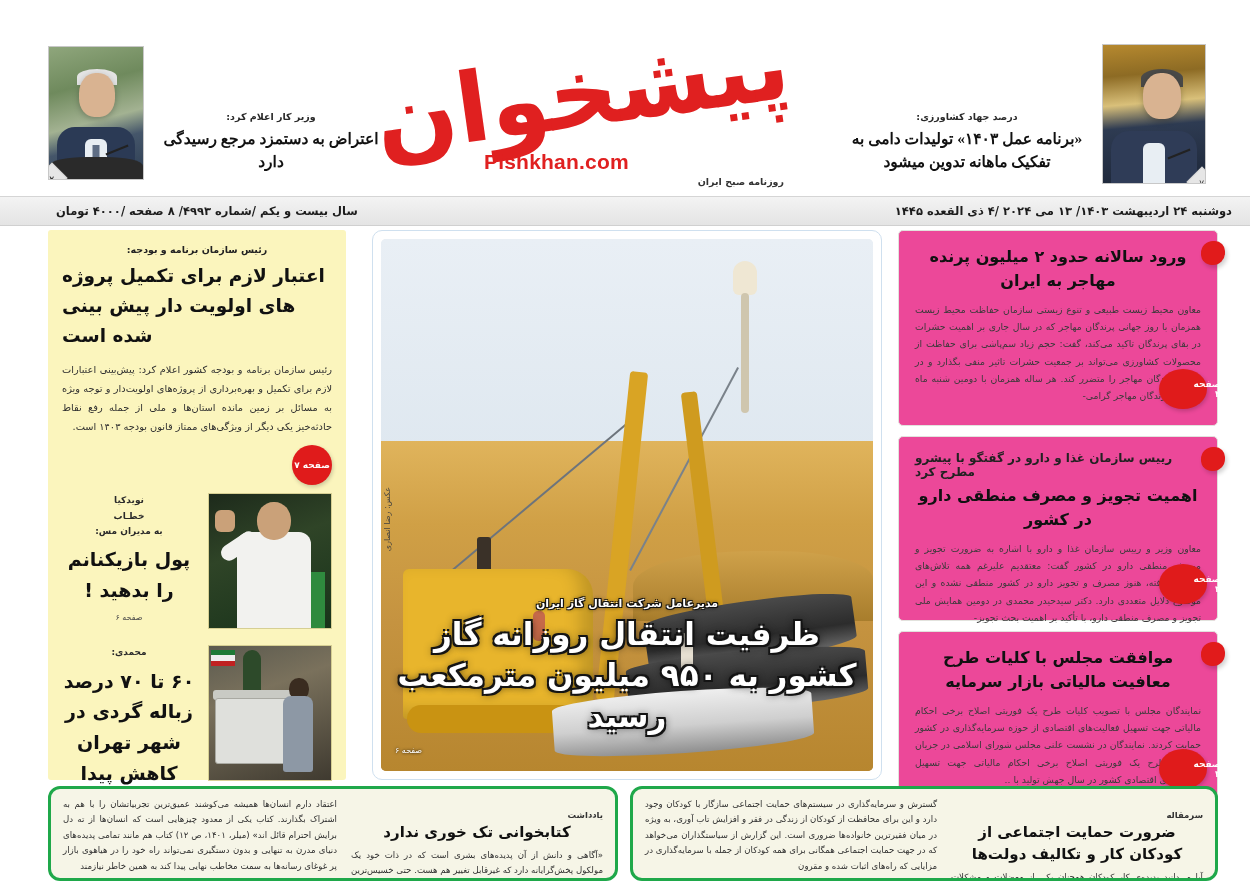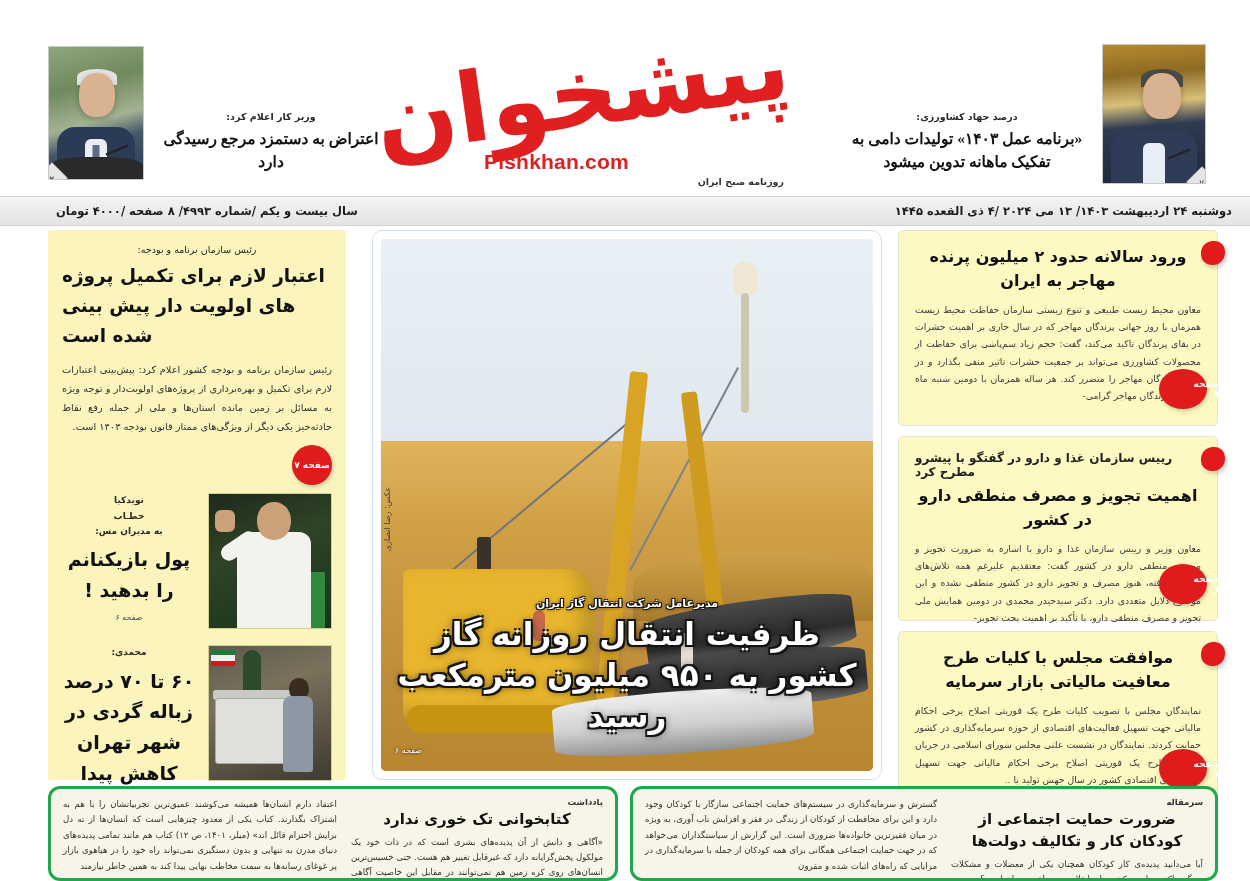--- a/index.html
+++ b/index.html
@@ -88,21 +88,21 @@
   .datebar .dr { position:absolute; left:56px; top:7px; font-size:11.5px; font-weight:700; color:#1c1c1c; }
 
   
   .body-row { position:absolute; left:0; top:230px; width:1250px; height:552px; }
 
   
   .col-right {
     position:absolute; right:32px; top:0; width:320px; height:550px;
   }
   .card {
-    background:#fef9c3; border:1px solid #e2e2dd; border-radius:5px;
+    background:#ec4899; border:1px solid #e2e2dd; border-radius:5px;
     position:relative; padding:14px 16px 14px 16px; margin-bottom:10px;
   }
   .card .reddot {
     position:absolute; right:-8px; top:10px; width:24px; height:24px;
     background:#e11b1b; border-radius:50% 42% 50% 45%;
     box-shadow:2px 3px 4px rgba(0,0,0,.18);
   }
   .card-kicker { font-size:12px; font-weight:700; color:#222; text-align:left; margin-bottom:5px; }
   .card-head { font-size:16px; font-weight:700; color:#111; text-align:center; line-height:1.5; margin-bottom:8px; }
   .card-body { font-size:9.3px; color:#3a3a3a; line-height:1.85; text-align:justify; }
@@ -171,21 +171,21 @@
     text-shadow: -2px -2px 0 #141414, 2px -2px 0 #141414, -2px 2px 0 #141414, 2px 2px 0 #141414,
                  0 0 8px rgba(0,0,0,.85);
   }
   .mp-pagelbl { position:absolute; left:14px; bottom:16px; font-size:8px; color:#fff; text-shadow:0 0 3px #000; }
 
   
   .col-left {
     position:absolute; left:48px; top:0; width:298px; height:550px;
     background:#fbf5bd; border-radius:3px; padding:10px 14px;
   }
-  .ylw-kicker { font-size:9.5px; font-weight:400; color:#222; text-align:center; margin:4px 0 6px; }
+  .ylw-kicker { font-size:9.5px; font-weight:700; color:#222; text-align:center; margin:4px 0 6px; }
   .ylw-head { font-size:18.5px; font-weight:700; color:#111; text-align:left; line-height:1.62; }
   .ylw-body { font-size:9.8px; color:#2f2f2f; line-height:1.95; text-align:justify; margin-top:9px; }
   .ylw-pill {
     position:relative; width:40px; height:40px; background:#e01b1b; border-radius:50%;
     color:#fff; font-size:9px; font-weight:700; display:flex; align-items:center; justify-content:center;
     margin:9px 0 8px 16px; box-shadow:1px 2px 4px rgba(0,0,0,.2);
   }
   .ylw-item { display:flex; gap:12px; align-items:flex-start; margin-top:2px; }
   .ylw-thumb { width:124px; height:136px; flex:0 0 124px; border:1px solid #d6cf93; overflow:hidden; position:relative; }
   .th-sport { background:linear-gradient(160deg,#1d2a1b 0%, #2f4427 40%, #18331a 100%); }
@@ -209,21 +209,21 @@
   
   .bottom { position:absolute; left:0; top:786px; width:1250px; height:95px; }
   .bx {
     position:absolute; top:0; height:95px; background:#f6f5e7;
     border:3px solid #1fa84a; border-radius:12px; overflow:hidden;
   }
   .bx.b1 { right:632px; left:48px; }
   .bx.b2 { right:32px;  width:588px; }
   .bx-inner { display:flex; height:100%; padding:8px 12px; gap:14px; }
   .bx-right { width:252px; flex:0 0 252px; text-align:center; }
-  .bx-label { font-size:8.5px; color:#333; font-weight:700; text-align:right; }
+  .bx-label { font-size:8.5px; color:#333; font-weight:700; text-align:right;margin-top:13px; }
   .bx-title { font-size:15px; font-weight:700; color:#111; line-height:1.45; margin:2px 0 4px; }
   .bx-lead { font-size:8.6px; color:#2f2f2f; line-height:1.75; text-align:justify; }
   .bx-col { flex:1; font-size:8.6px; color:#2f2f2f; line-height:1.8; text-align:justify; }
 </style>
 </head>
 <body>
 
 <div class="page">
 
   <div class="masthead">

